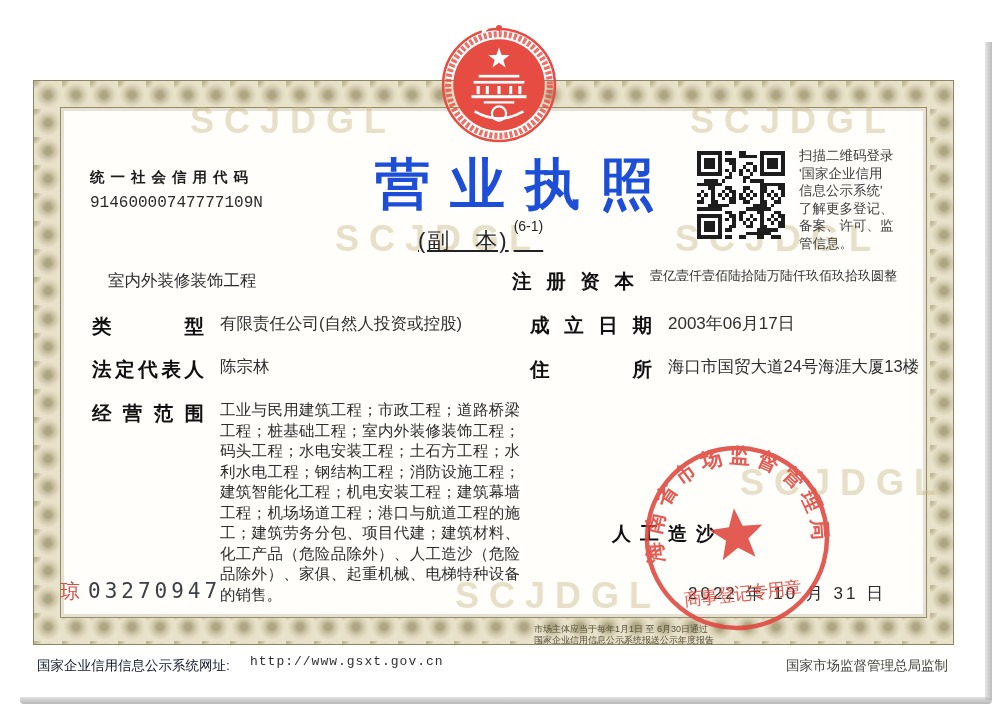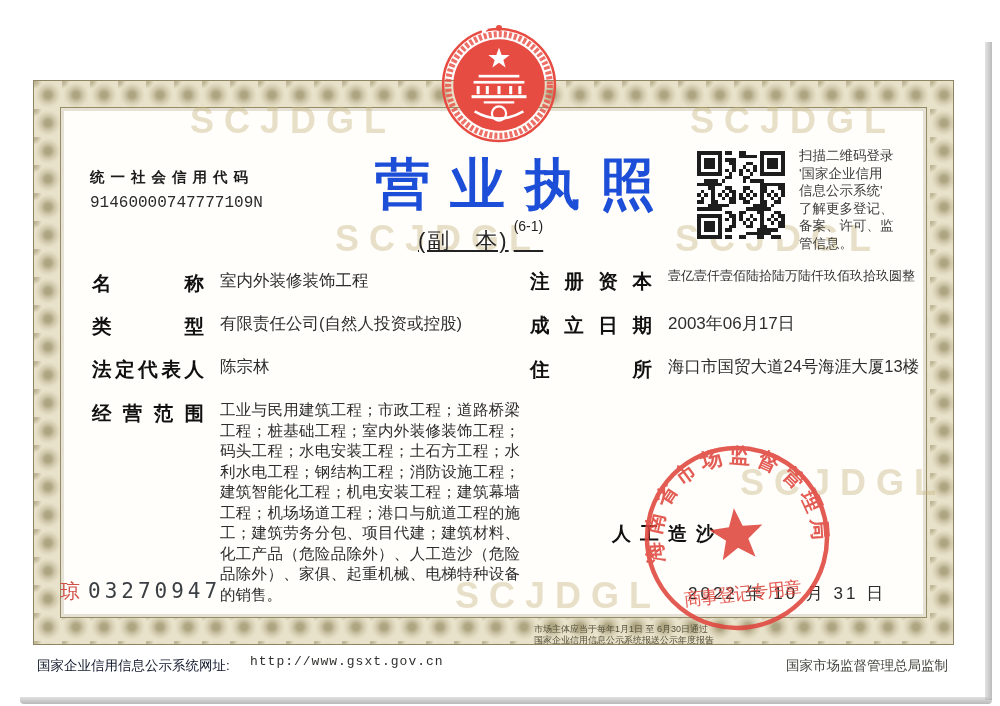--- a/index.html
+++ b/index.html
@@ -149,37 +149,36 @@
   <div class="qr-caption">
     <div>扫描二维码登录</div>
     <div>'国家企业信用</div>
     <div>信息公示系统'</div>
     <div>了解更多登记、</div>
     <div>备案、许可、监</div>
     <div>管信息。</div>
   </div>
 
   <div class="row" style="left:92px;top:270px">
-    <span class="flabel">名称</span>
     <span class="fval">室内外装修装饰工程</span>
   </div>
   <div class="row" style="left:92px;top:313px">
     <span class="flabel">类型</span>
     <span class="fval">有限责任公司(自然人投资或控股)</span>
   </div>
   <div class="row" style="left:92px;top:356px">
     <span class="flabel">法定代表人</span>
     <span class="fval">陈宗林</span>
   </div>
   <div class="row" style="left:92px;top:400px">
     <span class="flabel">经营范围</span>
     <span class="fval scope">工业与民用建筑工程；市政工程；道路桥梁工程；桩基础工程；室内外装修装饰工程；码头工程；水电安装工程；土石方工程；水利水电工程；钢结构工程；消防设施工程；建筑智能化工程；机电安装工程；建筑幕墙工程；机场场道工程；港口与航道工程的施工；建筑劳务分包、项目代建；建筑材料、化工产品（危险品除外）、人工造沙（危险品除外）、家俱、起重机械、电梯特种设备的销售。</span>
   </div>
 
-  <div class="row" style="left:530px;top:268px">
+  <div class="row" style="left:512px;top:268px">
     <span class="flabel r">注册资本</span>
     <span class="fval cap">壹亿壹仟壹佰陆拾陆万陆仟玖佰玖拾玖圆整</span>
   </div>
   <div class="row" style="left:530px;top:312px">
     <span class="flabel r">成立日期</span>
     <span class="fval date">2003年06月17日</span>
   </div>
   <div class="row" style="left:530px;top:356px">
     <span class="flabel r">住所</span>
     <span class="fval">海口市国贸大道24号海涯大厦13楼</span>

